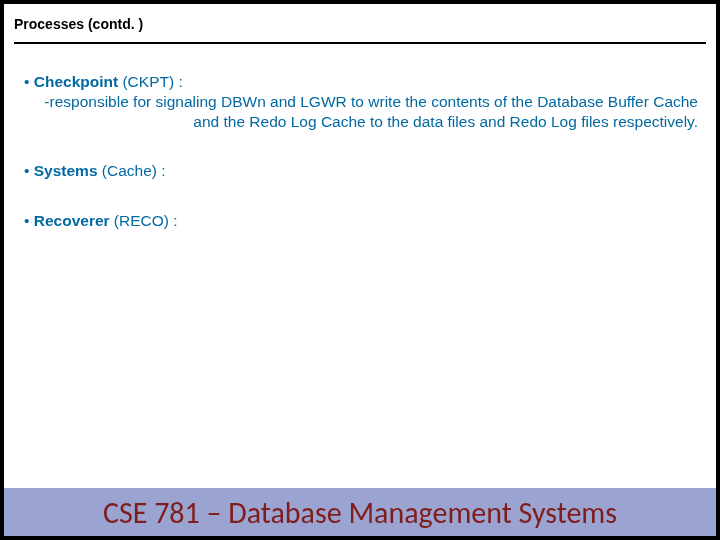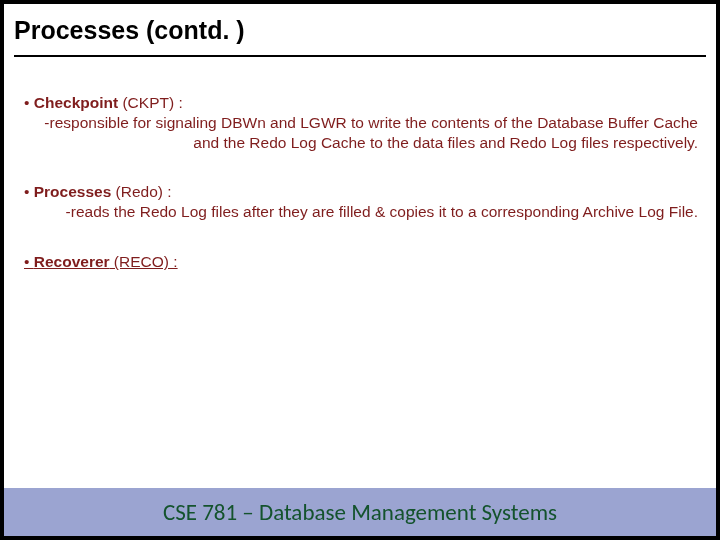--- a/index.html
+++ b/index.html
@@ -17,42 +17,40 @@
     top: 4px;
     width: 712px;
     height: 532px;
     background: #fff;
     box-sizing: border-box;
   }
   .title-area {
     padding: 12px 10px 6px 10px;
   }
   .title {
-    font-size: 25px;
+    font-size: 14px;
     font-weight: bold;
     color: #000;
   }
   .divider {
     margin: 4px 10px 0 10px;
     height: 2px;
     background: #000;
   }
   .content {
-    padding: 4px 18px 0 20px;
+    padding: 28px 18px 0 20px;
     font-size: 15.5px;
-    color: #7f1d1d;
+    color: #0369a1;
     line-height: 1.28;
-    margin-top: 32px;
   }
   .item {
     margin-bottom: 30px;
   }
   .item:last-child {
     margin-bottom: 0;
-    text-decoration: underline;
   }
   .lead {
     position: relative;
     padding-left: 0;
   }
   .lead::before {
     content: "• ";
   }
   .bold {
     font-weight: bold;
@@ -67,23 +65,23 @@
     right: 0;
     bottom: 0;
     height: 48px;
     background: #9ba4d1;
     display: flex;
     align-items: center;
     justify-content: center;
   }
   .footer-text {
     font-family: "Segoe UI", "Calibri", Arial, sans-serif;
-    font-size: 23px;
+    font-size: 30px;
     font-weight: 400;
-    color: #14532d;
+    color: #7f1d1d;
   }
 </style>
 </head>
 <body>
 
 <div class="slide">
 
   <div class="title-area">
     <div class="title">Processes (contd. )</div>
   </div>
@@ -93,23 +91,22 @@
 
     <div class="item">
       <div class="lead">
         <span class="bold">Checkpoint</span><span> (CKPT) :</span>
       </div>
       <div class="detail">-responsible for signaling DBWn and LGWR to write the contents of the Database Buffer Cache and the Redo Log Cache to the data files and Redo Log files respectively.</div>
     </div>
 
     <div class="item">
       <div class="lead">
-        <span class="bold">Processes</span><span> (Redo) :</span>
+        <span class="bold">Systems</span><span> (Cache) :</span>
       </div>
-      <div class="detail">-reads the Redo Log files after they are filled &amp; copies it to a corresponding Archive Log File.</div>
     </div>
 
     <div class="item">
       <div class="lead">
         <span class="bold">Recoverer</span><span> (RECO) :</span>
       </div>
     </div>
 
   </div>
 

